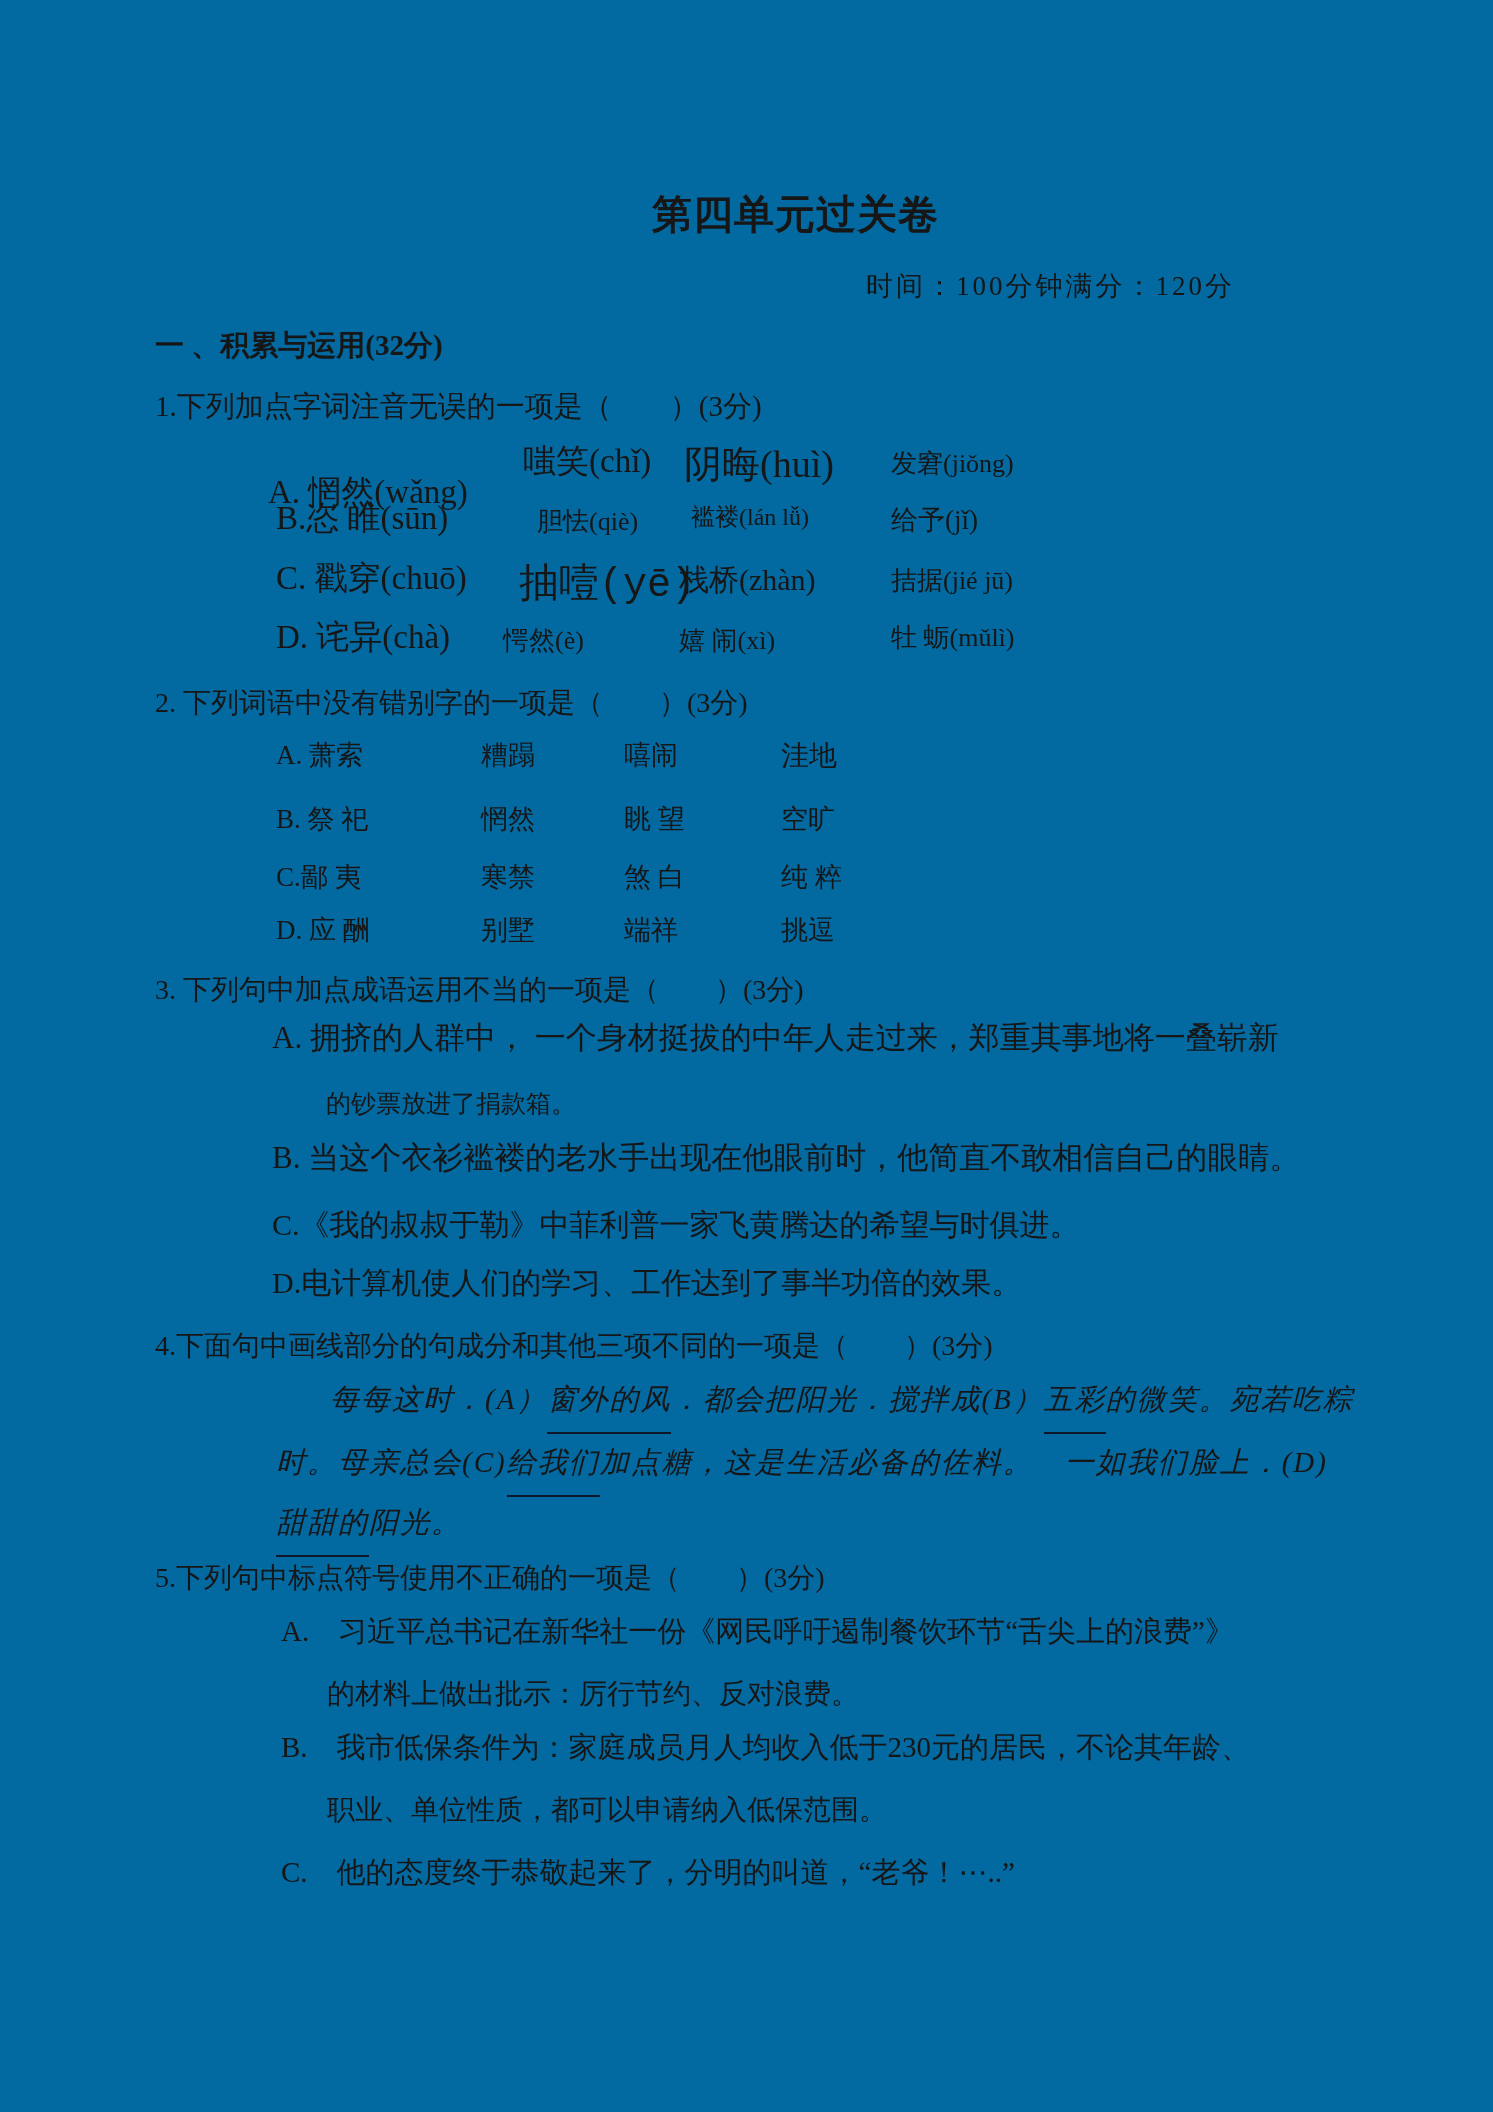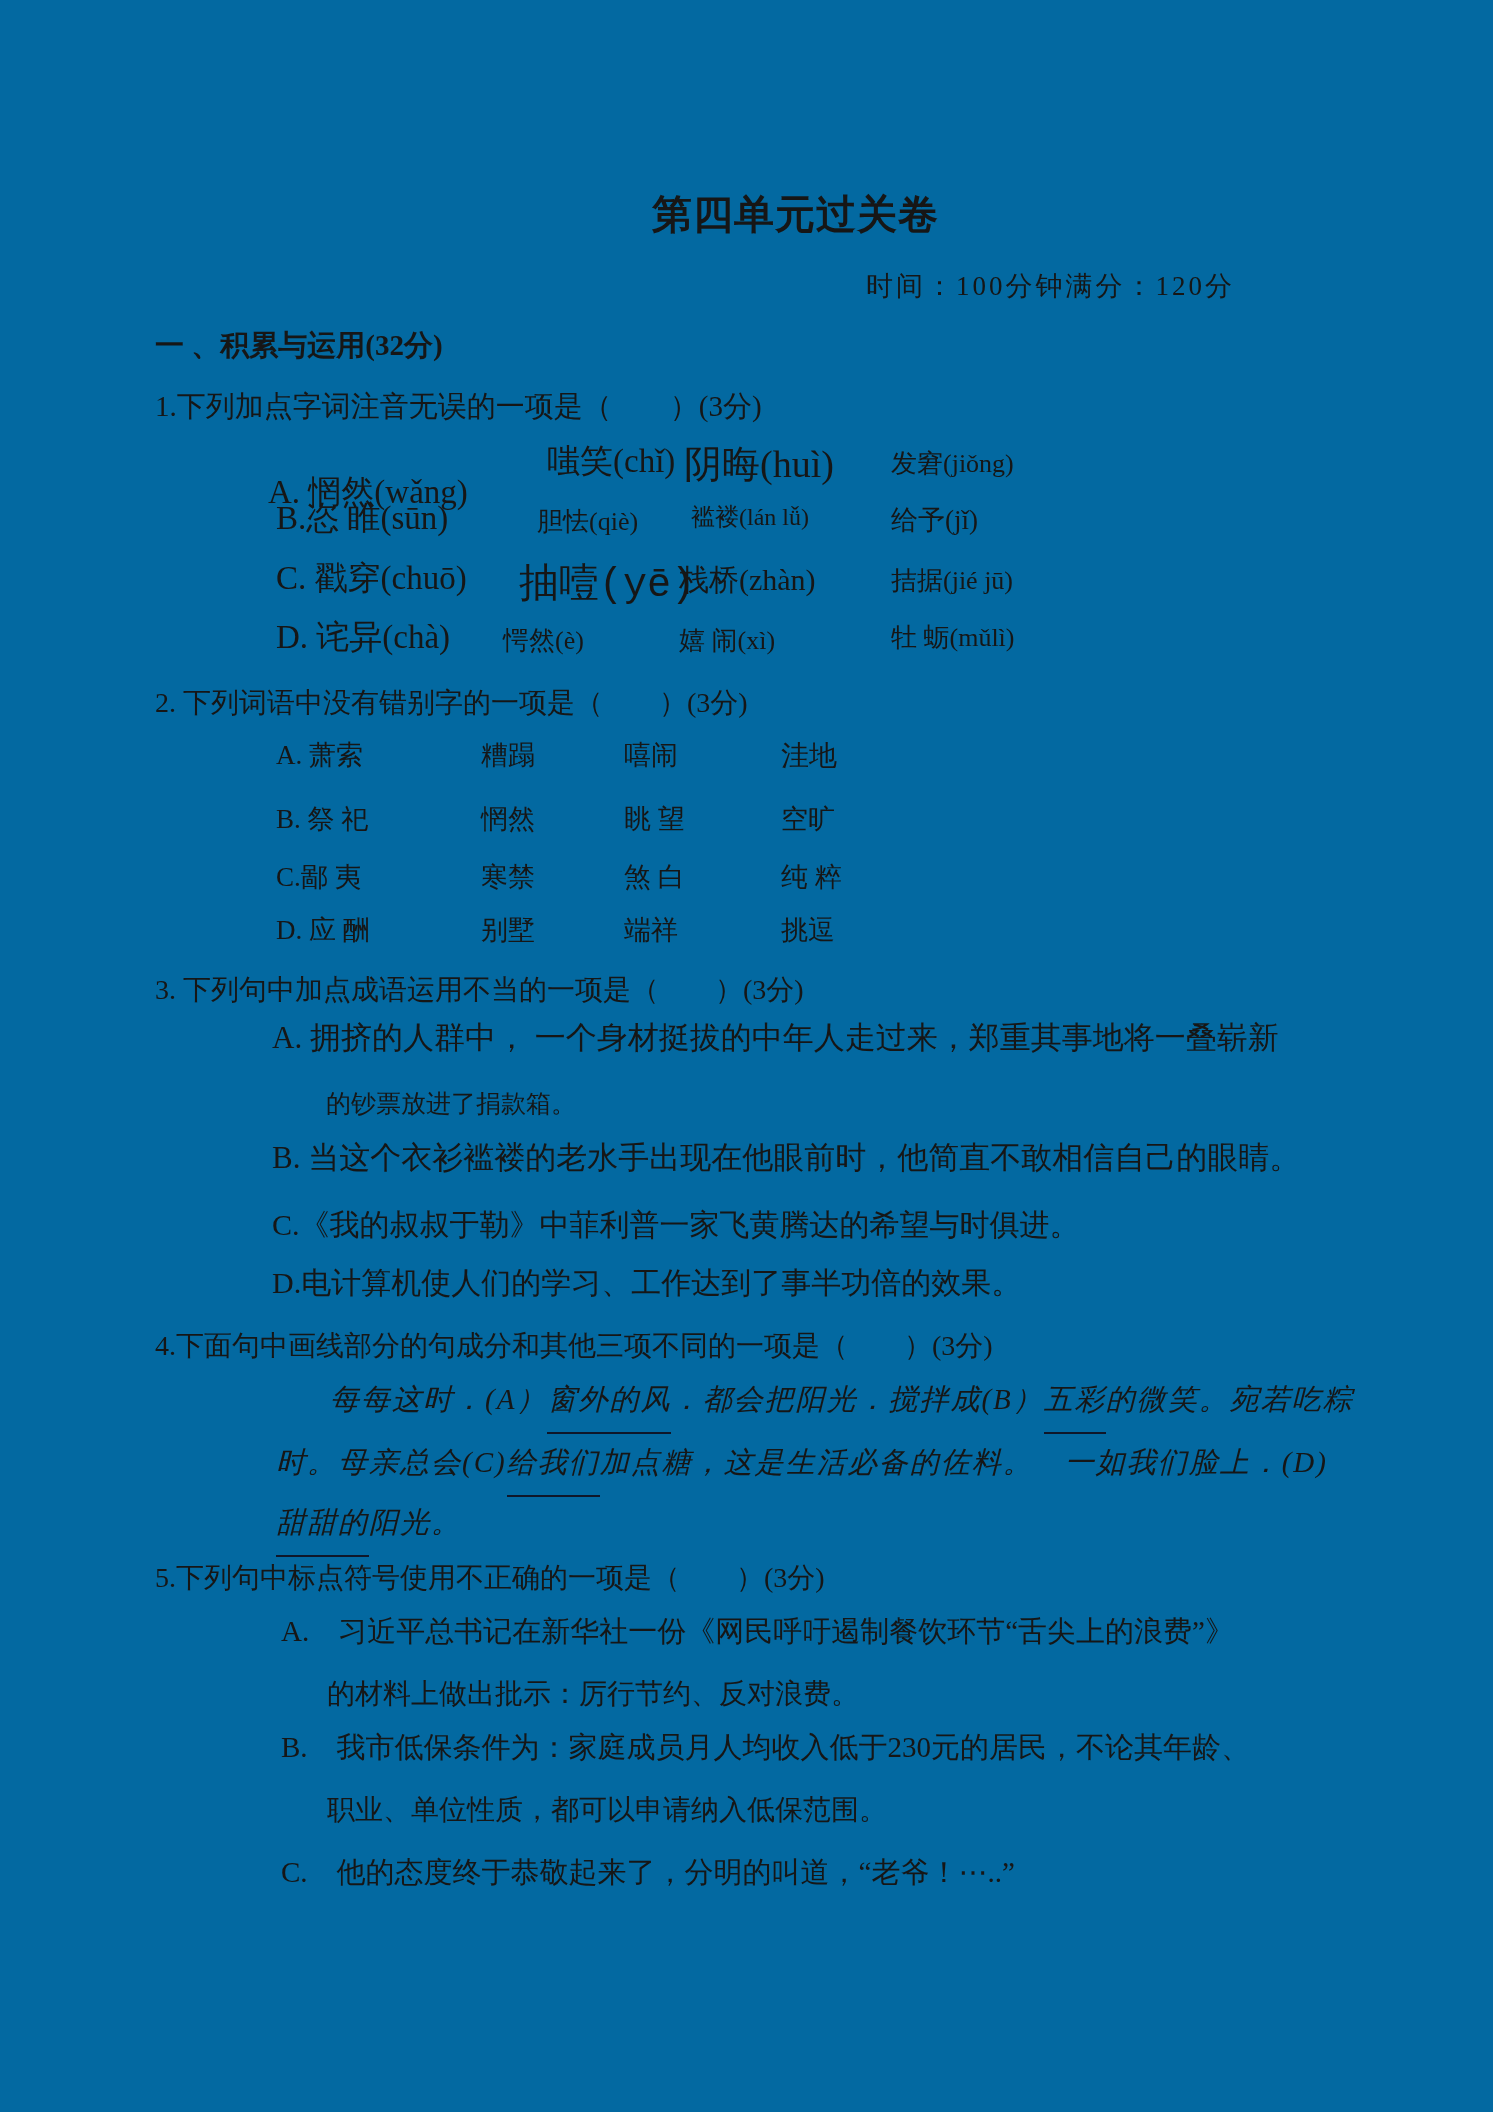--- a/index.html
+++ b/index.html
@@ -25,21 +25,21 @@
 
   <div class="ln b" style="left:652px;top:192px;font-size:40px;letter-spacing:1px;">第四单元过关卷</div>
   <div class="ln" style="left:866px;top:271px;font-size:27px;letter-spacing:3px;">时间：100分钟满分：120分</div>
 
   <div class="ln b" style="left:155px;top:329px;font-size:29px;">一 、积累与运用(32分)</div>
 
   <div class="ln" style="left:155px;top:390px;font-size:29px;">1.下列加点字词注音无误的一项是（　　）(3分)</div>
 
   <div class="ln" style="left:0;top:443px;width:100%;height:44px;">
     <span class="cell" style="left:268px;font-size:33px;margin-top:31px;">A. 惘然(wǎng)</span>
-    <span class="cell" style="left:523px;font-size:33px;margin-left:24px;">嗤笑(chǐ)</span>
+    <span class="cell" style="left:523px;font-size:33px;">嗤笑(chǐ)</span>
     <span class="cell" style="left:684px;font-size:38px;">阴晦(huì)</span>
     <span class="cell" style="left:891px;top:6px;font-size:26px;">发窘(jiǒng)</span>
   </div>
 
   <div class="ln" style="left:0;top:500px;width:100%;height:44px;">
     <span class="cell" style="left:276px;font-size:33px;">B.恣 睢(sūn)</span>
     <span class="cell" style="left:537px;top:7px;font-size:26px;">胆怯(qiè)</span>
     <span class="cell" style="left:691px;top:4px;font-size:24px;">褴褛(lán lǚ)</span>
     <span class="cell" style="left:891px;top:5px;font-size:27px;">给予(jǐ)</span>
   </div>

